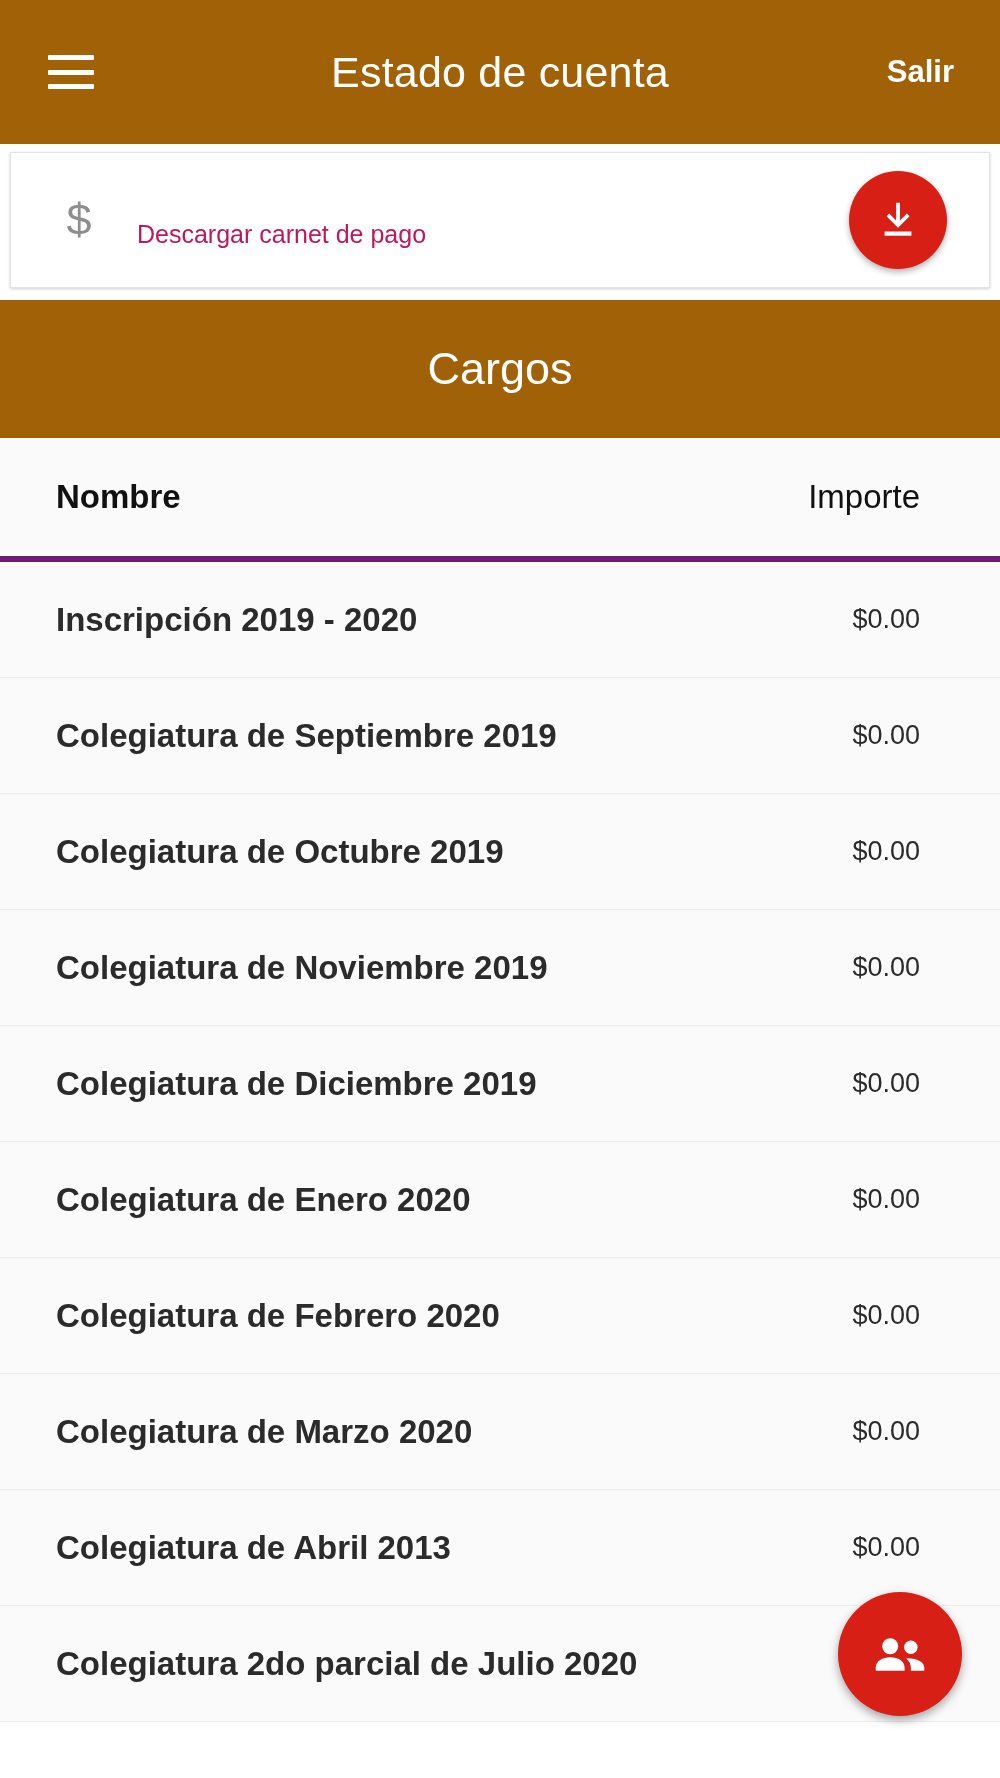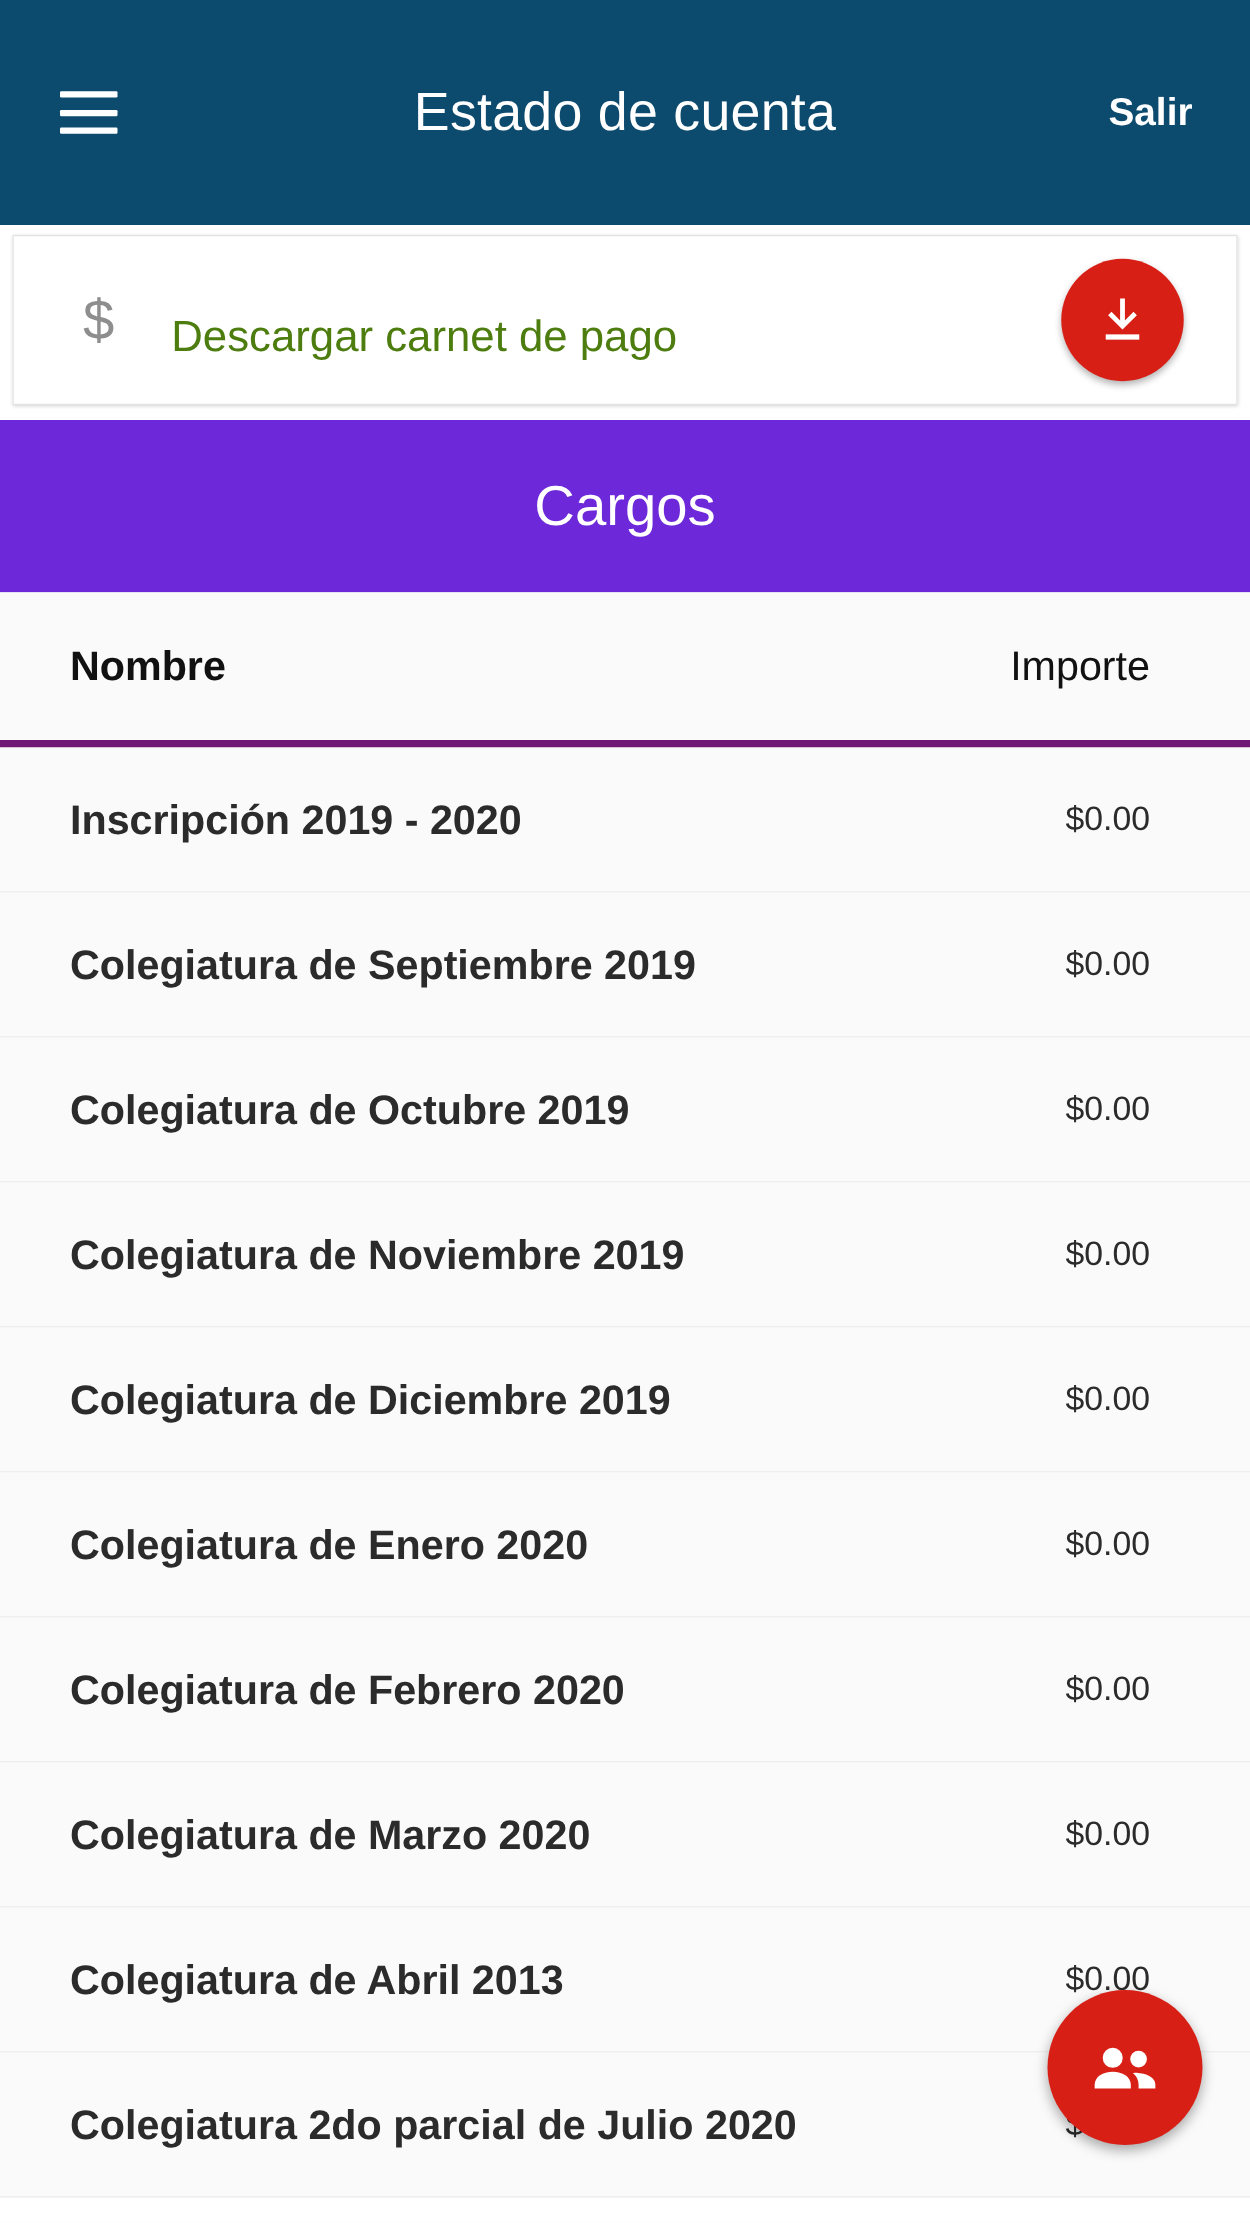--- a/index.html
+++ b/index.html
@@ -14,22 +14,22 @@
     position: relative;
     width: 1000px;
     height: 1778px;
     background: #ffffff;
     overflow: hidden;
   }
 
   
   .appbar {
     position: relative;
-    height: 180px;
-    background: #0c4a6e;
+    height: 144px;
+    background: #a16207;
     display: flex;
     align-items: center;
     padding: 0 36px;
   }
   .hamburger {
     width: 46px;
     height: 34px;
     display: flex;
     flex-direction: column;
     justify-content: space-between;
@@ -80,22 +80,22 @@
   }
   .dollar-icon {
     font-size: 45px;
     color: #8e8e8e;
     font-weight: 400;
     width: 80px;
     text-align: center;
     flex: 0 0 auto;
   }
   .download-label {
-    font-size: 35px;
-    color: #4d7c0f;
+    font-size: 25px;
+    color: #be185d;
     margin-left: 18px;
     flex: 1 1 auto;
     margin-top: 28px;
   }
   .download-fab {
     position: absolute;
     right: 42px;
     top: 50%;
     transform: translateY(-50%);
     width: 98px;
@@ -107,21 +107,21 @@
     justify-content: center;
     box-shadow: 0 3px 6px rgba(0,0,0,0.3);
     cursor: pointer;
   }
   .download-fab svg { width: 46px; height: 46px; display: block; }
 
   
   .section-header {
     margin-top: 12px;
     height: 138px;
-    background: #6d28d9;
+    background: #a16207;
     display: flex;
     align-items: center;
     justify-content: center;
   }
   .section-header-title {
     color: #ffffff;
     font-size: 45px;
     font-weight: 400;
   }
 

